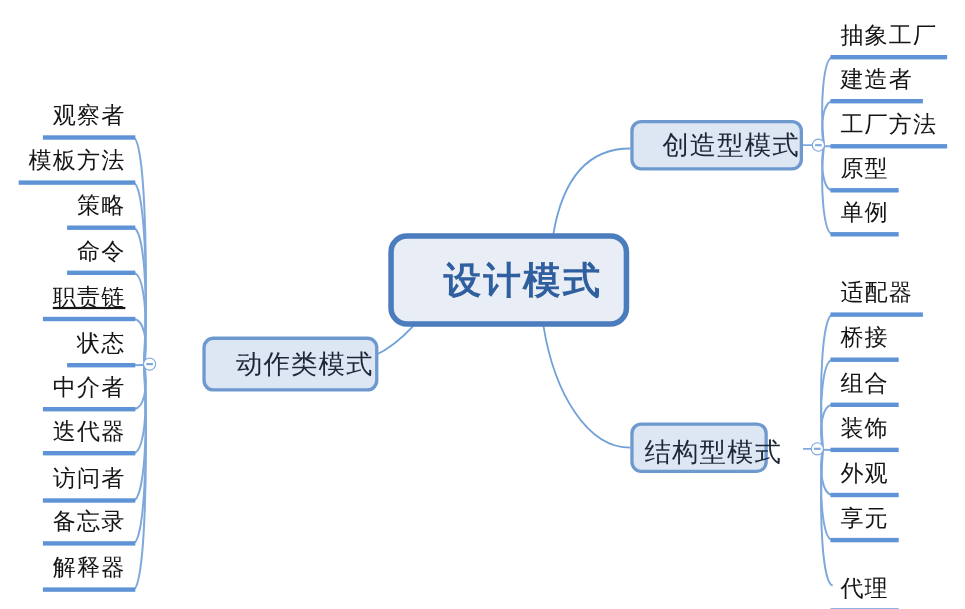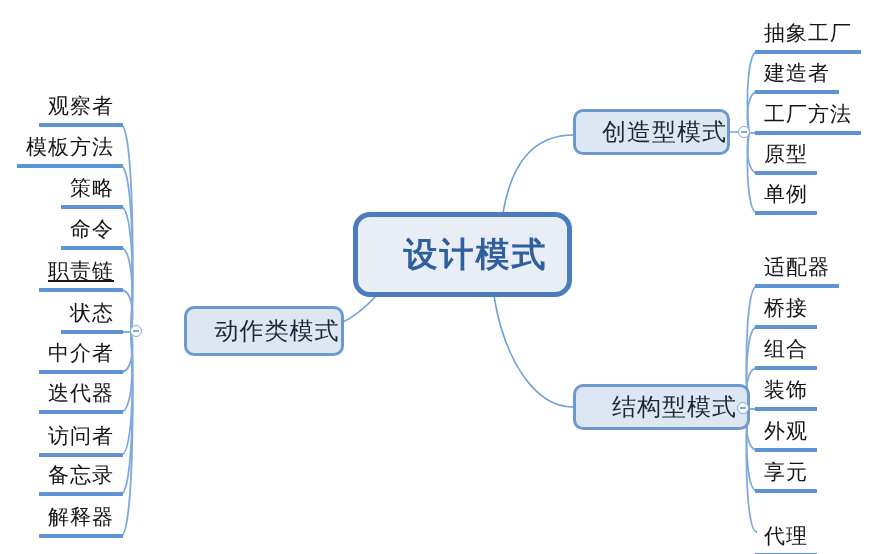--- a/index.html
+++ b/index.html
@@ -28,21 +28,21 @@
     font-size:34px;font-weight:bold;letter-spacing:2px;
   }
   .branch{
     background:var(--branch-fill);
     border:3px solid var(--branch-border);
     border-radius:10px;
     color:var(--branch-text);
     font-size:24px;letter-spacing:1px;
   }
   .branch.creational{left:573px;top:109px;width:157px;height:46px;}
-  .branch.structural{left:573px;top:384px;width:177px;height:46px;}
+  .branch.structural{left:573px;top:384px;width:125px;height:46px;align-items:flex-end;}
   .branch.behavioral{left:142px;top:306px;width:160px;height:50px;margin-left:42px;}
 
   .toggle{
     position:absolute;z-index:4;width:12px;height:12px;box-sizing:border-box;
     border:1.5px solid var(--connector);border-radius:50%;background:#fff;
   }
   .toggle::after{
     content:"";position:absolute;left:2px;right:2px;top:50%;height:1.5px;
     margin-top:-1px;background:var(--connector);
   }

